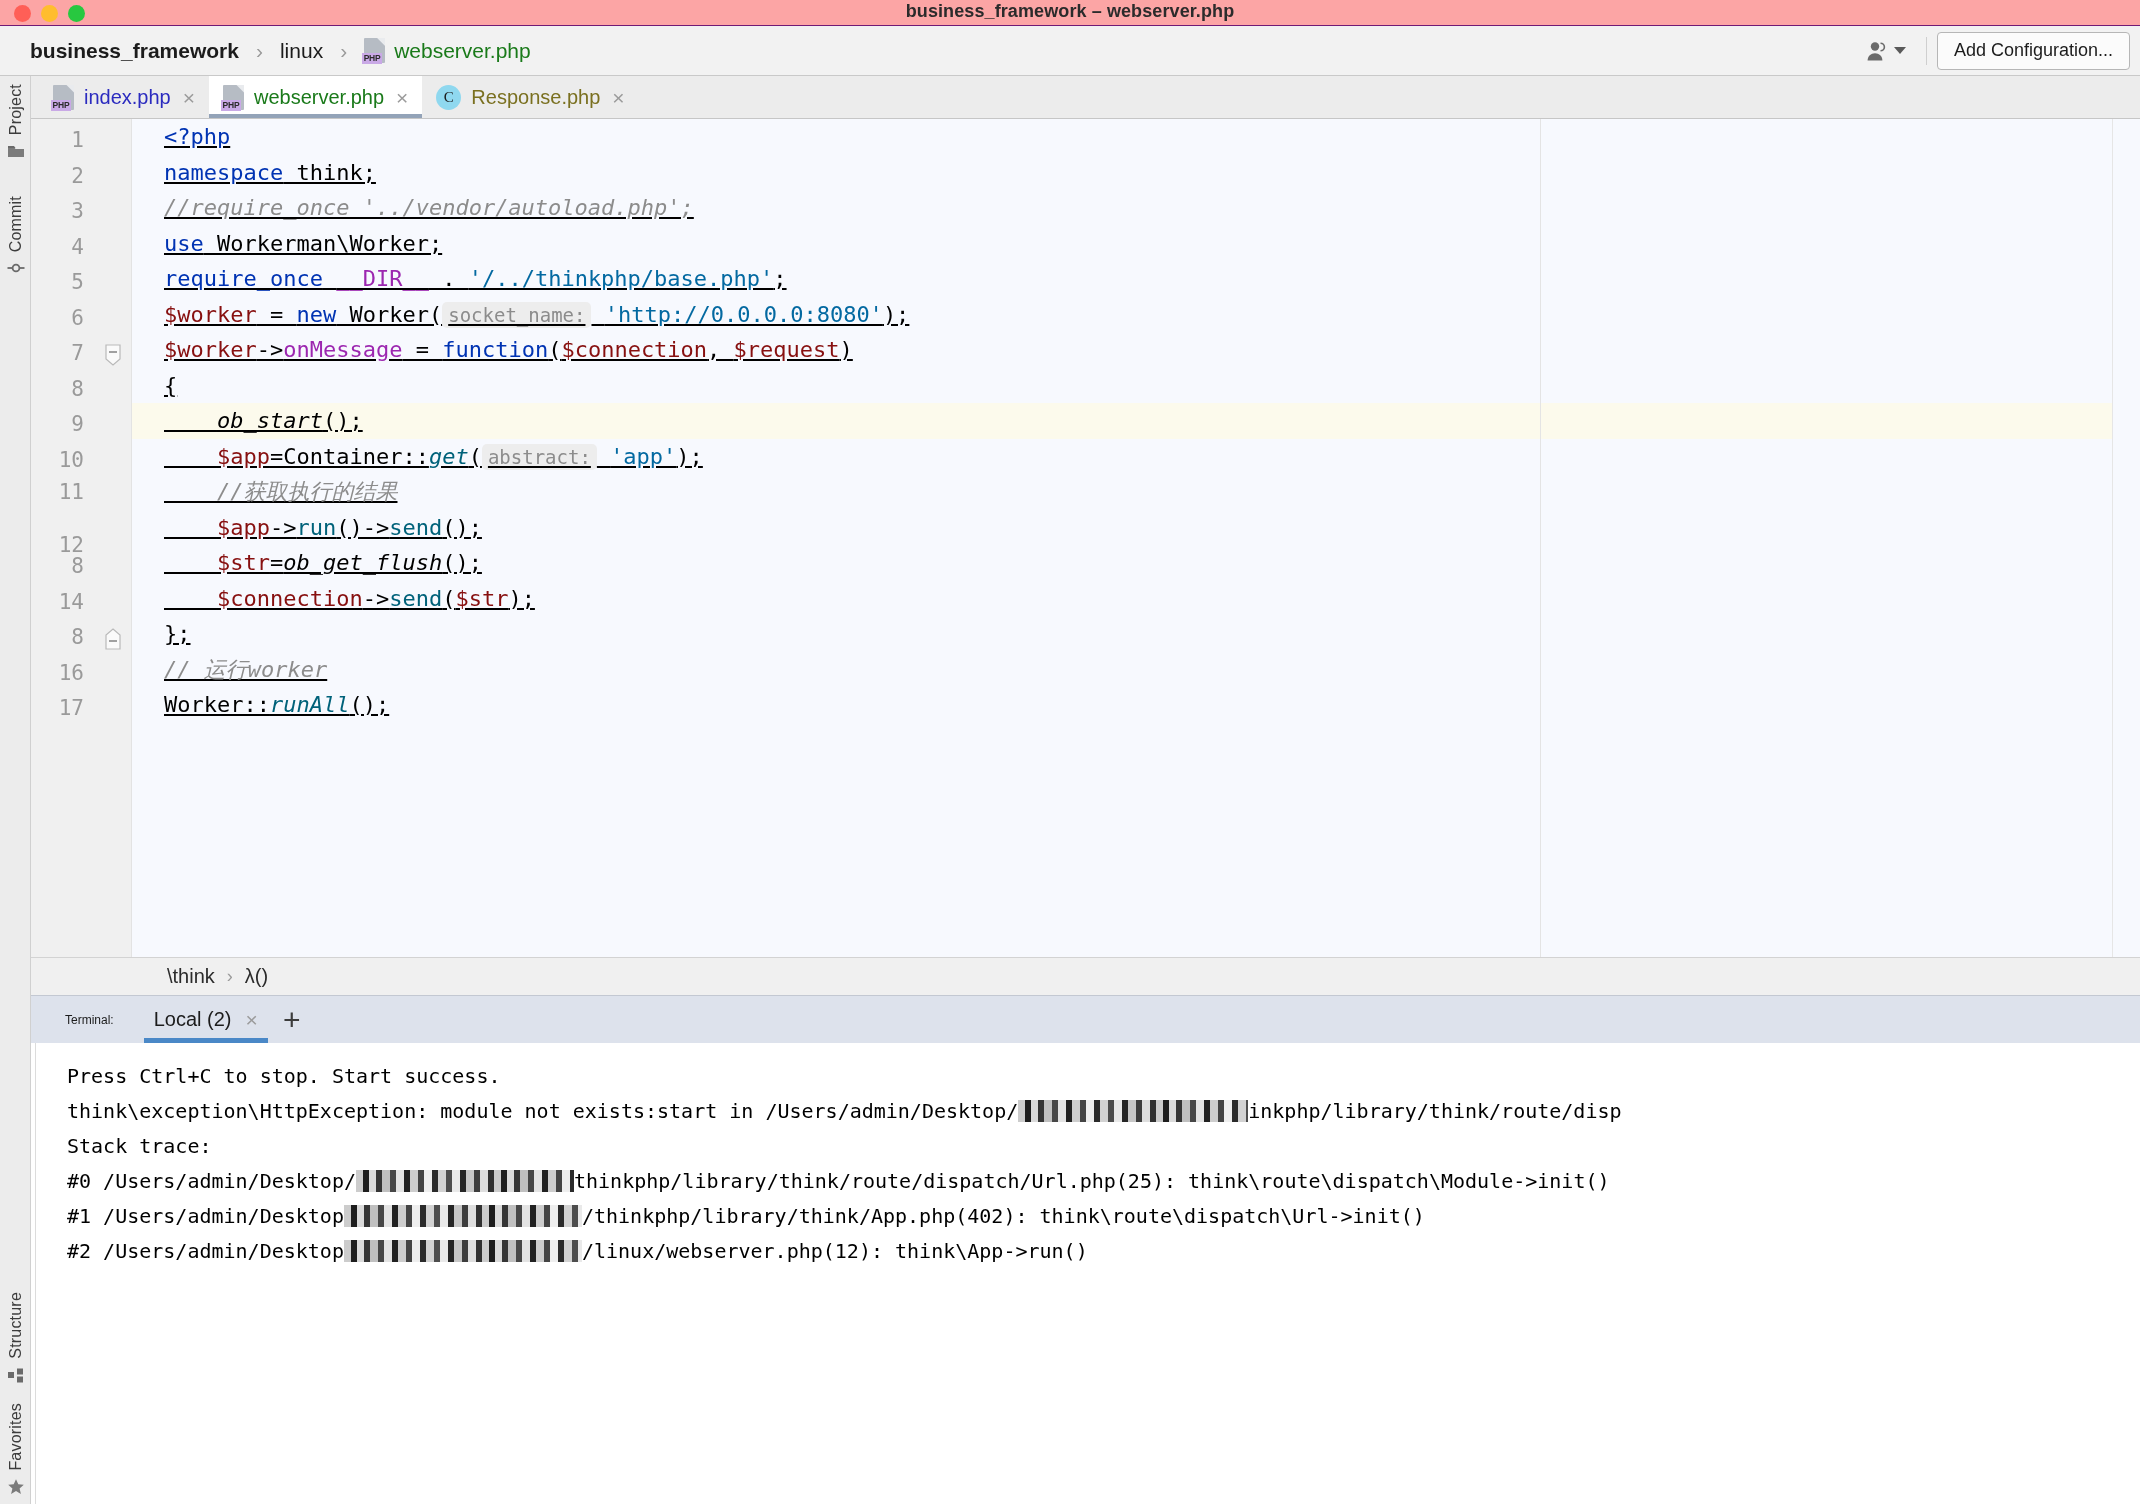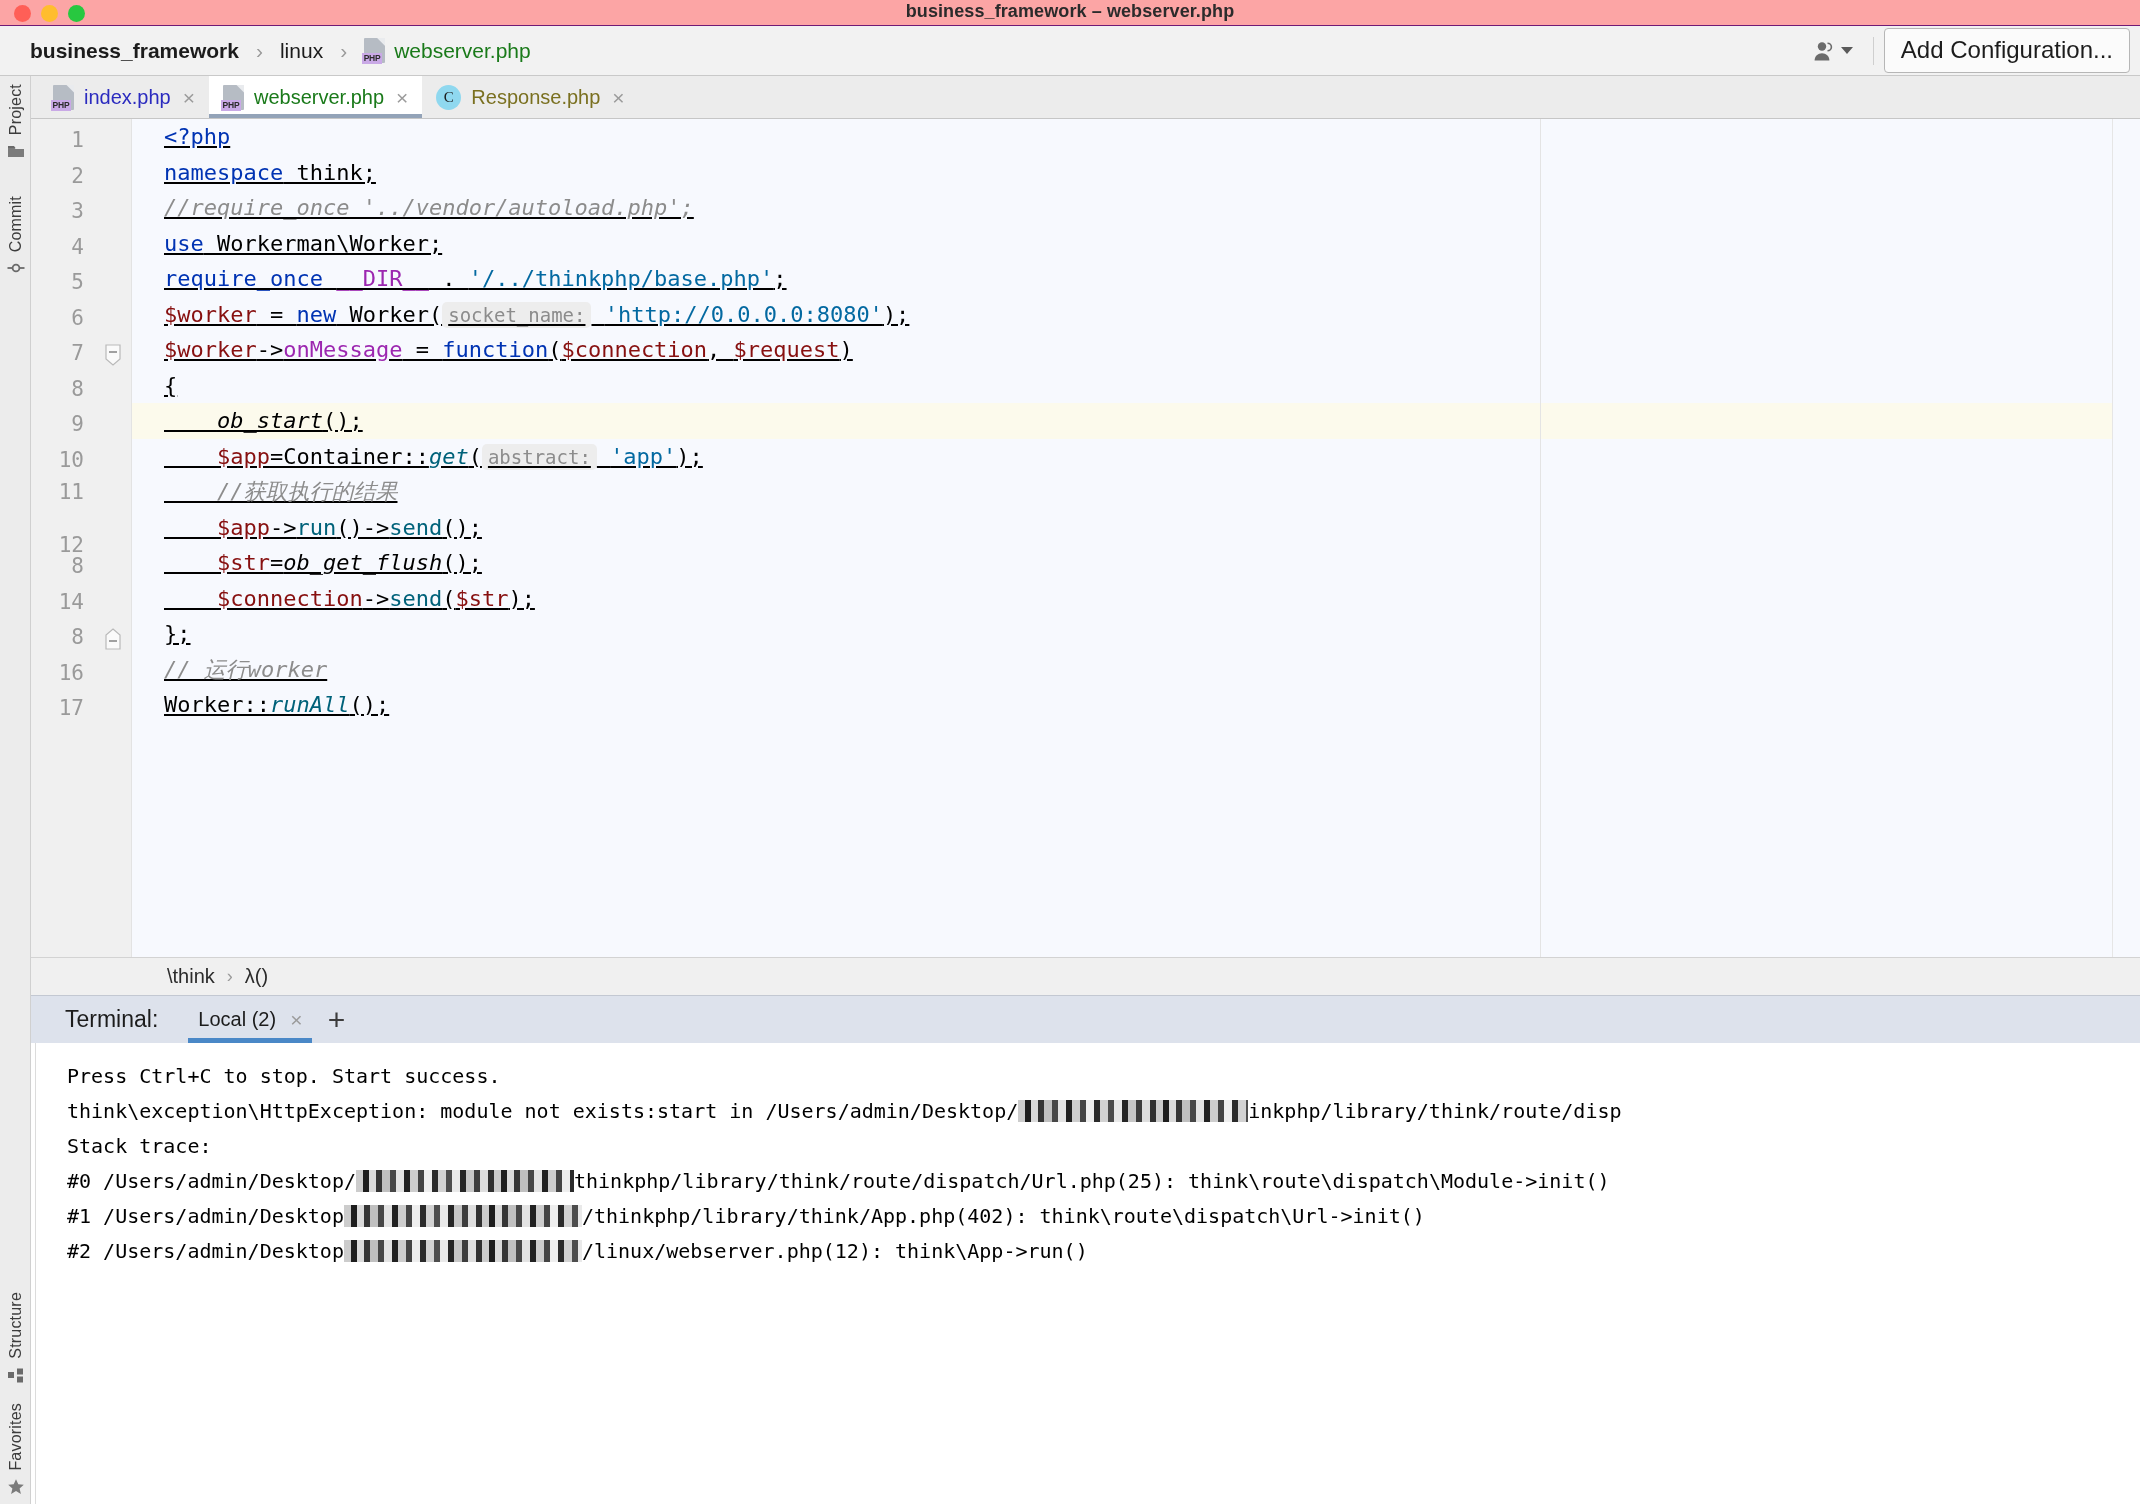--- a/index.html
+++ b/index.html
@@ -100,21 +100,21 @@
     width: 0; height: 0;
     border-left: 6px solid transparent;
     border-right: 6px solid transparent;
     border-top: 7px solid #5a5a5a;
   }
   .vdiv { width: 1px; height: 28px; background: #cfcfcf; margin: 0 10px; }
   .add-config {
     border: 1px solid #b6b6b6;
     background: #fbfbfb;
     border-radius: 4px;
-    font-size: 24px; color: #1c1c1c;
+    font-size: 18px; color: #1c1c1c;
     padding: 7px 16px 8px 16px;
     white-space: nowrap;
   }
 
   
   .body { flex: 1 1 auto; display: flex; min-height: 0; }
 
   .toolstrip {
     width: 31px; flex: 0 0 31px;
     background: #ececec;
@@ -259,21 +259,21 @@
   
   .term-tabs {
     height: 48px; flex: 0 0 48px;
     background: #dde2ec;
     border-top: 1px solid #c3c8d2;
     display: flex; align-items: stretch;
     padding-left: 34px;
   }
   .term-title {
     display: flex; align-items: center;
-    font-size: 23px; color: #1c1c1c;
+    font-size: 12px; color: #1c1c1c;
     padding-right: 30px;
   }
   .term-tab {
     display: flex; align-items: center; gap: 12px;
     padding: 0 10px;
     position: relative;
     font-size: 20px; color: #1c1c1c;
   }
   .term-tab.active::after {
     content: ""; position: absolute; left: 0; right: 0; bottom: 0;

